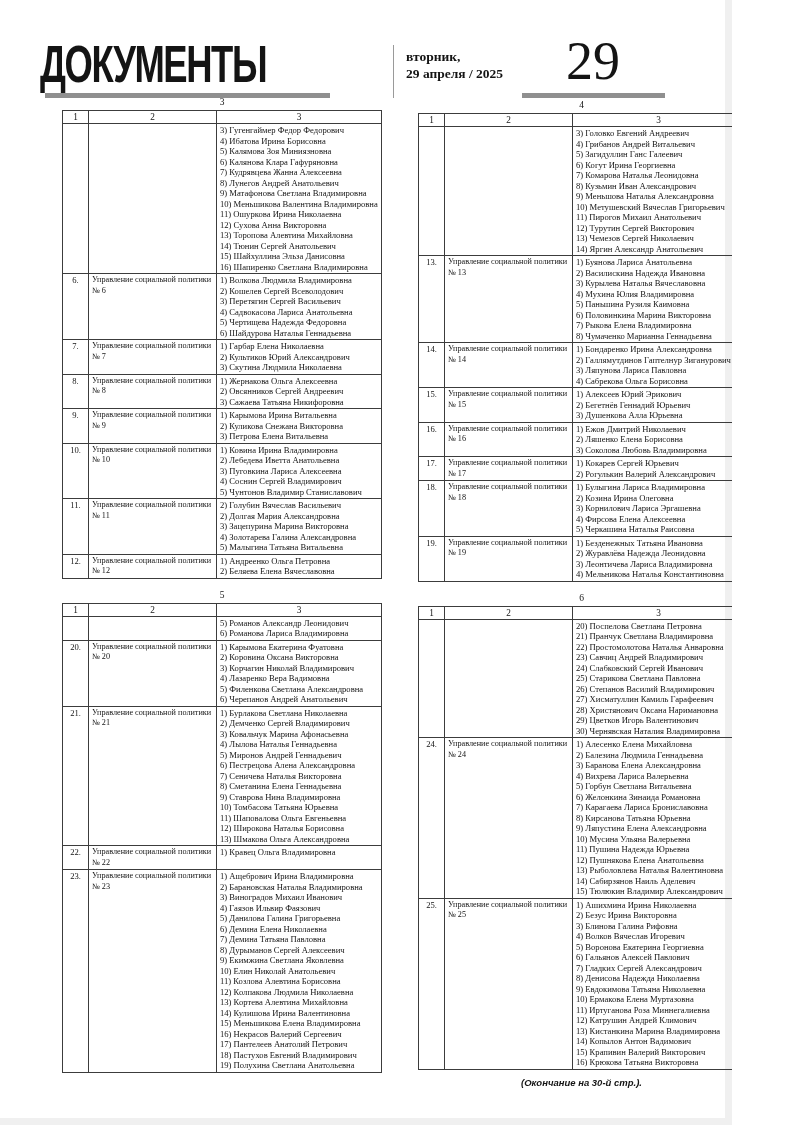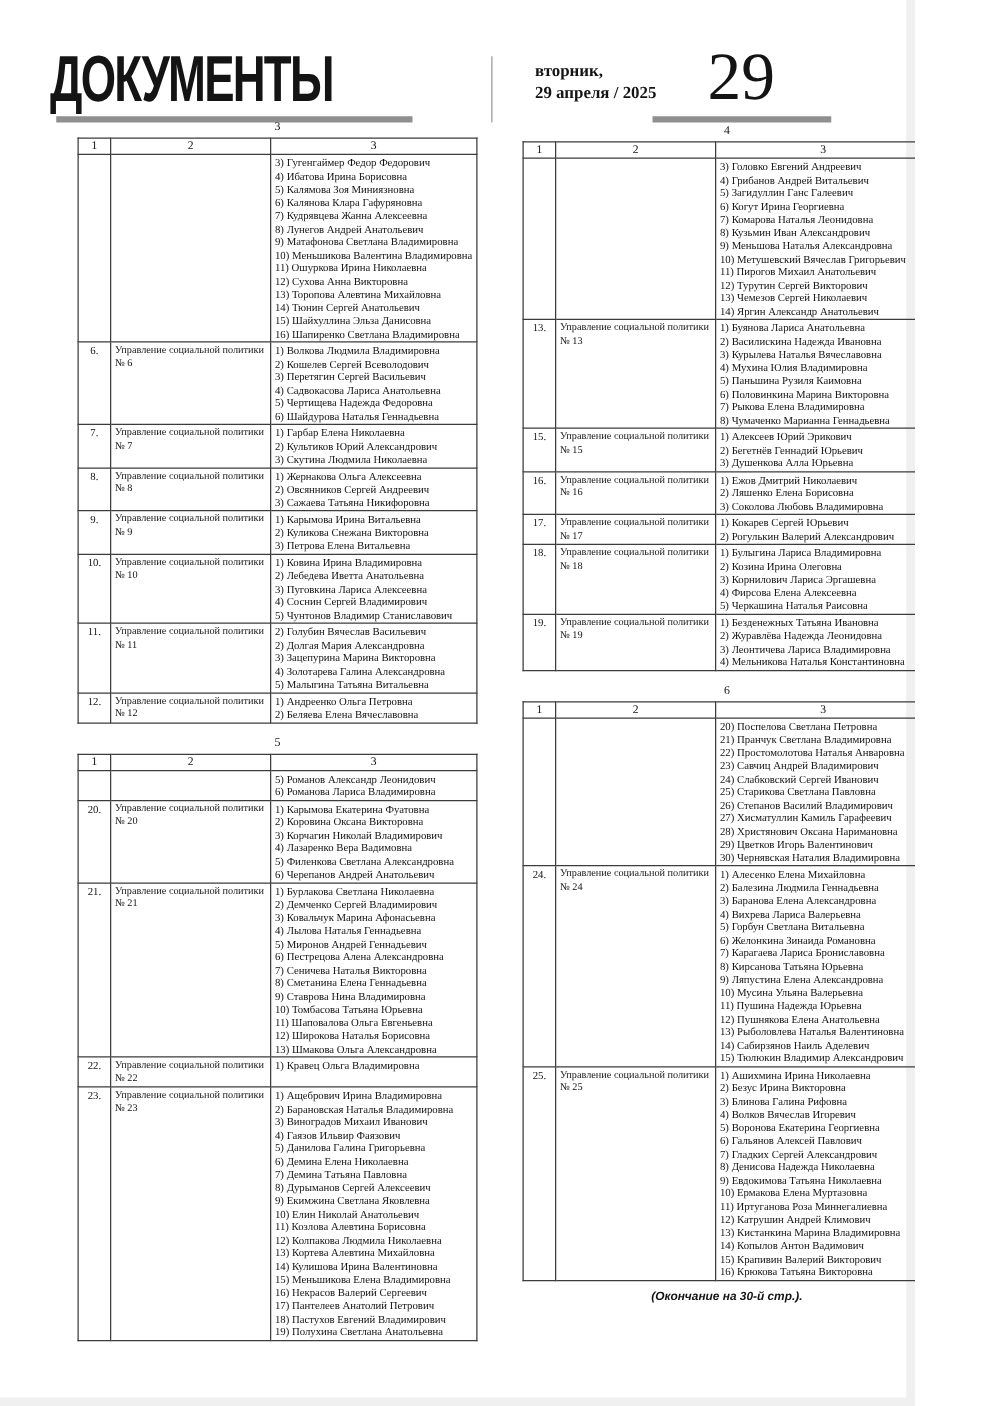--- a/index.html
+++ b/index.html
@@ -13,21 +13,21 @@
   
   .header { position:absolute; top:40px; left:40px; width:730px; height:64px; }
   .masthead-title {
     position:absolute; left:0; top:-2px;
     font-family:"Liberation Sans", sans-serif; font-weight:bold;
     font-size:52px; line-height:52px; letter-spacing:-2px;
     transform:scaleX(0.70); transform-origin:left top; white-space:nowrap;
   }
   .masthead-underline { position:absolute; left:5px; top:53px; width:285px; height:5px; background:#8f8f8f; }
   .header-divider { position:absolute; left:353px; top:5px; width:1px; height:53px; background:#9a9a9a; }
-  .date-block { position:absolute; left:388px; top:8px; font-weight:bold; font-size:13.5px; line-height:17px; }
+  .date-block { position:absolute; left:366px; top:8px; font-weight:bold; font-size:13.5px; line-height:17px; }
   .page-number { position:absolute; left:480px; top:-8px; width:146px; text-align:center; font-size:54px; line-height:58px; font-weight:normal; }
   .page-number-underline { position:absolute; left:482px; top:53px; width:143px; height:5px; background:#8f8f8f; }
   .brand { position:absolute; left:600px; top:2px; font-weight:bold; font-size:24px; line-height:26px; white-space:nowrap; }
   .brand-site { font-size:8px; font-style:italic; font-weight:normal; margin-left:3px; color:#333; }
 
   
   .col-left  { position:absolute; left:62px;  top:97px; width:320px; }
   .col-right { position:absolute; left:418px; top:100px; width:327px; }
   .subtitle, .footer-note {
     font-family:"Liberation Sans", sans-serif; font-weight:bold; font-style:italic;
@@ -307,20 +307,30 @@
                 <div class="name-line">2) Василискина Надежда Ивановна</div>
                 <div class="name-line">3) Курылева Наталья Вячеславовна</div>
                 <div class="name-line">4) Мухина Юлия Владимировна</div>
                 <div class="name-line">5) Паньшина Рузиля Каимовна</div>
                 <div class="name-line">6) Половинкина Марина Викторовна</div>
                 <div class="name-line">7) Рыкова Елена Владимировна</div>
                 <div class="name-line">8) Чумаченко Марианна Геннадьевна</div>
               </td>
             </tr>
             <tr>
+              <td class="num">14.</td>
+              <td class="dept">Управление социальной политики №&nbsp;14</td>
+              <td class="names">
+                <div class="name-line">1) Бондаренко Ирина Александровна</div>
+                <div class="name-line">2) Галлямутдинов Гаптелнур Зиганурович</div>
+                <div class="name-line">3) Ляпунова Лариса Павловна</div>
+                <div class="name-line">4) Сабрекова Ольга Борисовна</div>
+              </td>
+            </tr>
+            <tr>
               <td class="num">15.</td>
               <td class="dept">Управление социальной политики №&nbsp;15</td>
               <td class="names">
                 <div class="name-line">1) Алексеев Юрий Эрикович</div>
                 <div class="name-line">2) Бегетнёв Геннадий Юрьевич</div>
                 <div class="name-line">3) Душенкова Алла Юрьевна</div>
               </td>
             </tr>
             <tr>
               <td class="num">16.</td>

